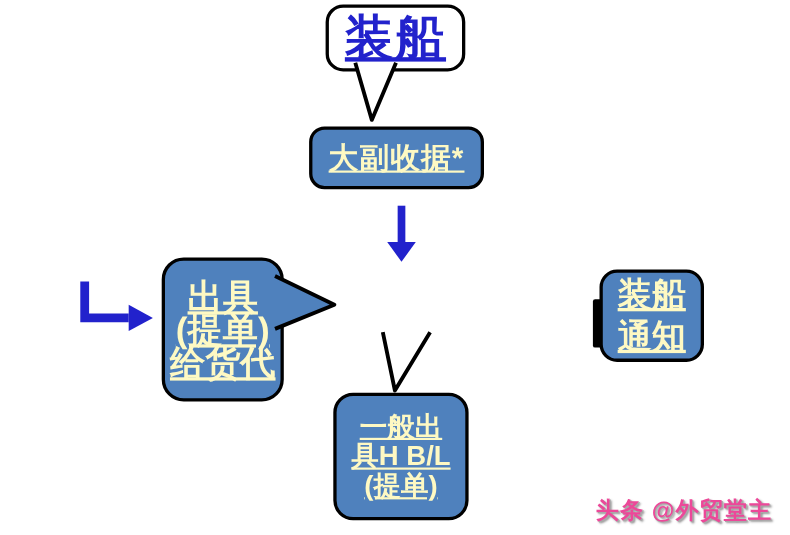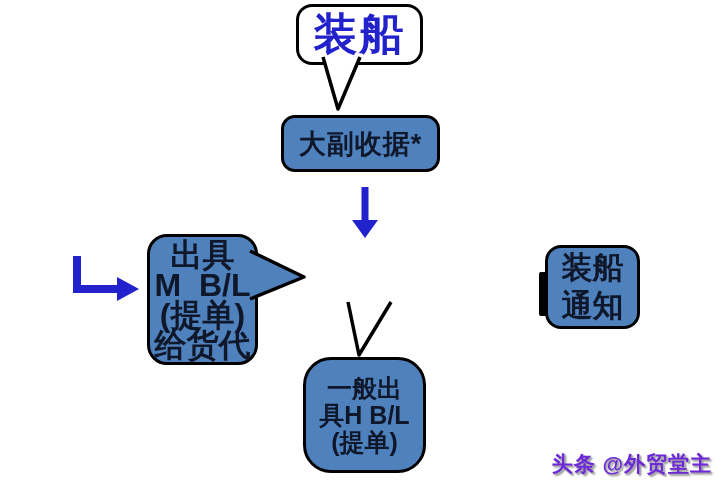--- a/index.html
+++ b/index.html
@@ -1,22 +1,22 @@
 <!DOCTYPE html>
 <html><head>
 <meta charset="utf-8">
 <style>
   html,body{margin:0;padding:0;background:#fff;}
   #stage{
     position:relative;width:718px;height:486px;background:#ffffff;
     overflow:hidden;font-family:"Liberation Sans",sans-serif;
   }
-  .shape{position:absolute;box-sizing:border-box;border:3.5px solid #000;}
+  .shape{position:absolute;box-sizing:border-box;border:3.5px solid #000;text-decoration:underline;}
   .bubble{background:#ffffff;display:flex;align-items:center;justify-content:center;}
-  .bluebox{background:#4F81BD;color:#0f172a;font-weight:bold;
+  .bluebox{background:#4F81BD;color:#fef9c3;font-weight:bold;
            display:flex;flex-direction:column;align-items:center;justify-content:center;
            text-align:center;}
   .blue-serif{color:#2222CC;font-weight:bold;font-family:"DejaVu Serif","Liberation Serif",serif;}
   .ln{white-space:pre-wrap;line-height:1.16;}
 
   
   #bubble-loading{left:296px;top:4px;width:127px;height:61px;border-radius:16px;
     font-size:44px;letter-spacing:2px;}
   
   #box-mate-receipt{left:281px;top:115px;width:159px;height:57px;border-radius:14px;
@@ -24,34 +24,34 @@
   
   #bubble-forwarder{left:305px;top:251px;width:103px;height:61px;border-radius:14px;
     font-size:44px;}
   
   #label-shipping-company{position:absolute;left:12px;top:217px;font-size:37px;letter-spacing:1px;}
   
   #bubble-mbl{left:147px;top:234px;width:111px;height:131px;border-radius:20px;
     font-size:32px;}
   #bubble-mbl .ln{line-height:30px;}
   
-  #box-hbl{left:303px;top:357px;width:123px;height:116px;border-radius:28px;
+  #box-hbl{left:303px;top:357px;width:123px;height:116px;border-radius:18px;
     font-size:25px;}
   #box-hbl .ln{line-height:27px;}
   
   #box-shipping-notice{left:545px;top:245px;width:95px;height:84px;border-radius:16px;
     font-size:31px;}
   #box-shipping-notice .ln{line-height:38px;}
   #notice-notch{position:absolute;left:539px;top:272px;width:10px;height:44px;background:#000;border-radius:2px;}
   #box-insurance{left:545px;top:370px;width:95px;height:50px;border-radius:14px;
     font-size:28px;letter-spacing:2px;}
   
   #watermark{
-    position:absolute;right:6px;bottom:8px;font-size:21px;font-weight:bold;
-    color:#6d28d9;letter-spacing:1px;
+    position:absolute;right:16px;bottom:8px;font-size:21px;font-weight:bold;
+    color:#ec4899;letter-spacing:1px;
     text-shadow:1px 1px 0 #a9a9a9,2px 2px 2px #8d8d8d,-0.5px -0.5px 0 #ffffff;
   }
   
   #connectors{position:absolute;left:0;top:0;width:718px;height:486px;pointer-events:none;}
 </style>
 </head>
 <body>
 
 <div id="stage">
 
@@ -59,21 +59,20 @@
     <span>装船</span>
   </div>
 
   <div id="box-mate-receipt" class="shape bluebox">
     <span>大副收据*</span>
   </div>
 
 
   <div id="bubble-mbl" class="shape bluebox">
     <div class="ln">出具</div>
-    <div class="ln">M  B/L</div>
     <div class="ln">(提单)</div>
     <div class="ln">给货代</div>
   </div>
 
 
   <div id="box-hbl" class="shape bluebox">
     <div class="ln">一般出</div>
     <div class="ln">具H B/L</div>
     <div class="ln">(提单)</div>
   </div>

